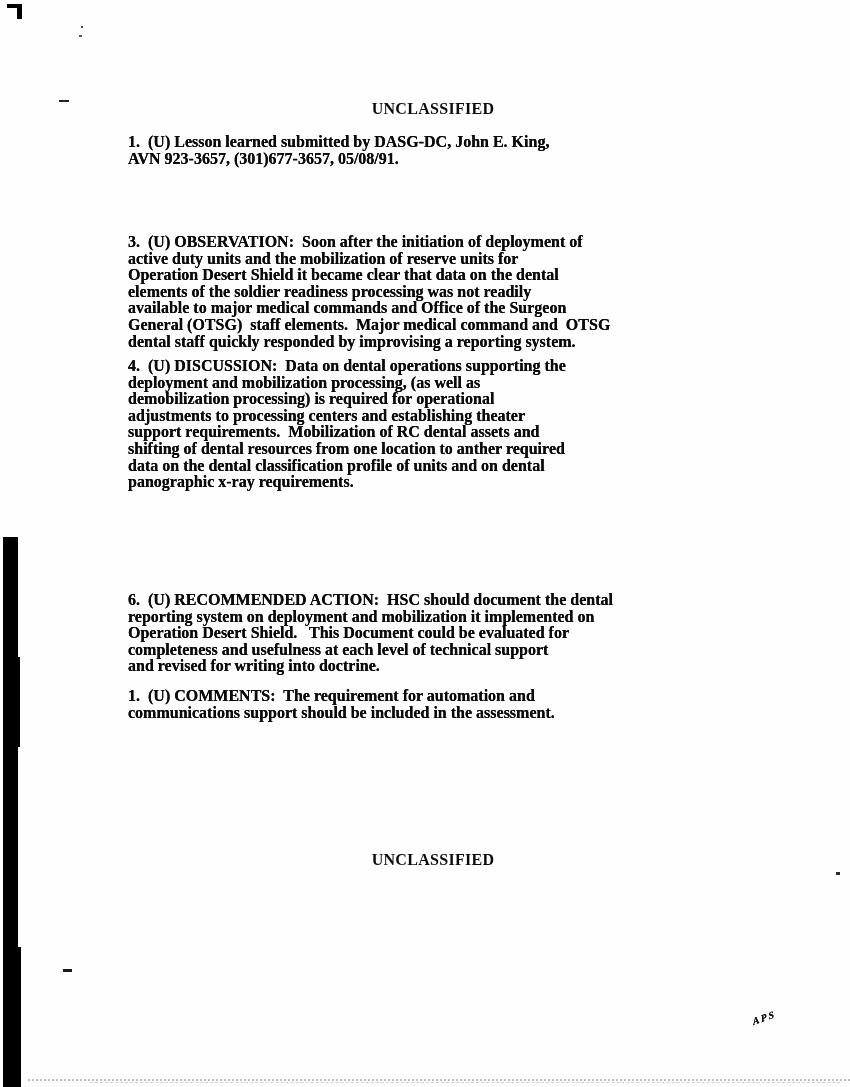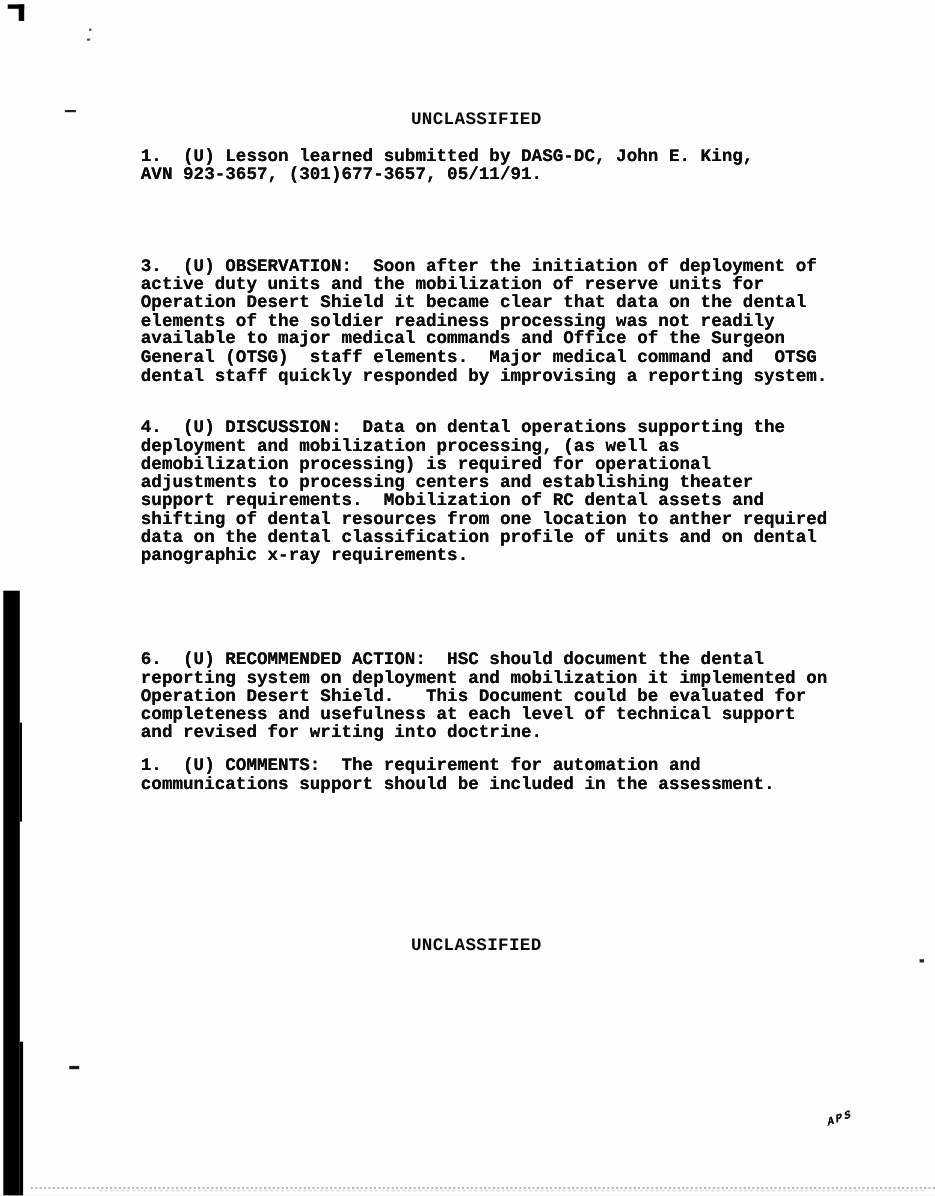--- a/index.html
+++ b/index.html
@@ -2,21 +2,21 @@
 <html><head>
 <meta charset="utf-8">
 <style>
   html, body { margin: 0; padding: 0; background: #e8e8e8; }
   .page {
     position: relative;
     width: 850px;
     height: 1087px;
     background: #fefefe;
     overflow: hidden;
-    font-family: Liberation Mono, monospace;
+    font-family: Liberation Serif, serif;
     color: #0b0b0b;
   }
   .classification {
     position: absolute;
     left: 128px;
     width: 610px;
     margin: 0;
     text-align: center;
     font-size: 16px;
     line-height: 16.6px;
@@ -32,21 +32,21 @@
     margin: 0;
     font-size: 16px;
     line-height: 16.6px;
     font-weight: bold;
     white-space: pre-wrap;
     text-shadow: 0 0 0.5px #000;
   }
   .p1 { top: 134px; }
   .p2 { top: 184px; }
   .p3 { top: 234px; }
-  .p4 { top: 381px; }
+  .p4 { top: 358px; }
   .p5 { top: 528px; }
   .p6 { top: 592px; }
   .p7 { top: 688px; }
 
   
   .corner-mark {
     position: absolute; top: 4px; left: 7px;
     width: 10px; height: 11px;
     border-top: 4px solid #000;
     border-right: 5px solid #000;
@@ -91,21 +91,21 @@
 <div class="page">
 
   <div class="corner-mark"></div>
   <div class="speck-a"></div>
   <div class="speck-b"></div>
   <div class="dash-top"></div>
 
   <p class="classification header">UNCLASSIFIED</p>
 
   <p class="para p1">1.  (U) Lesson learned submitted by DASG-DC, John E. King,
-AVN 923-3657, (301)677-3657, 05/11/91.</p>
+AVN 923-3657, (301)677-3657, 05/08/91.</p>
   <p class="para p3">3.  (U) OBSERVATION:  Soon after the initiation of deployment of
 active duty units and the mobilization of reserve units for
 Operation Desert Shield it became clear that data on the dental
 elements of the soldier readiness processing was not readily
 available to major medical commands and Office of the Surgeon
 General (OTSG)  staff elements.  Major medical command and  OTSG
 dental staff quickly responded by improvising a reporting system.</p>
   <p class="para p4">4.  (U) DISCUSSION:  Data on dental operations supporting the
 deployment and mobilization processing, (as well as
 demobilization processing) is required for operational

